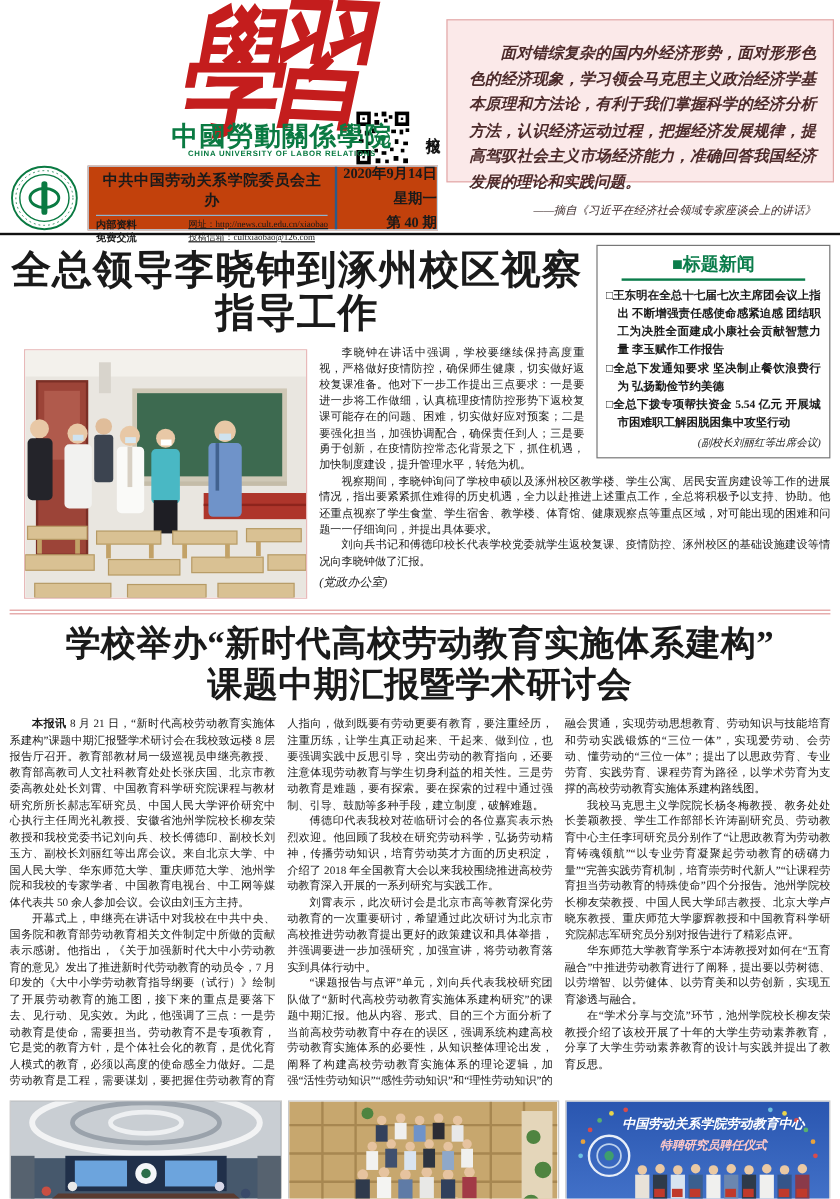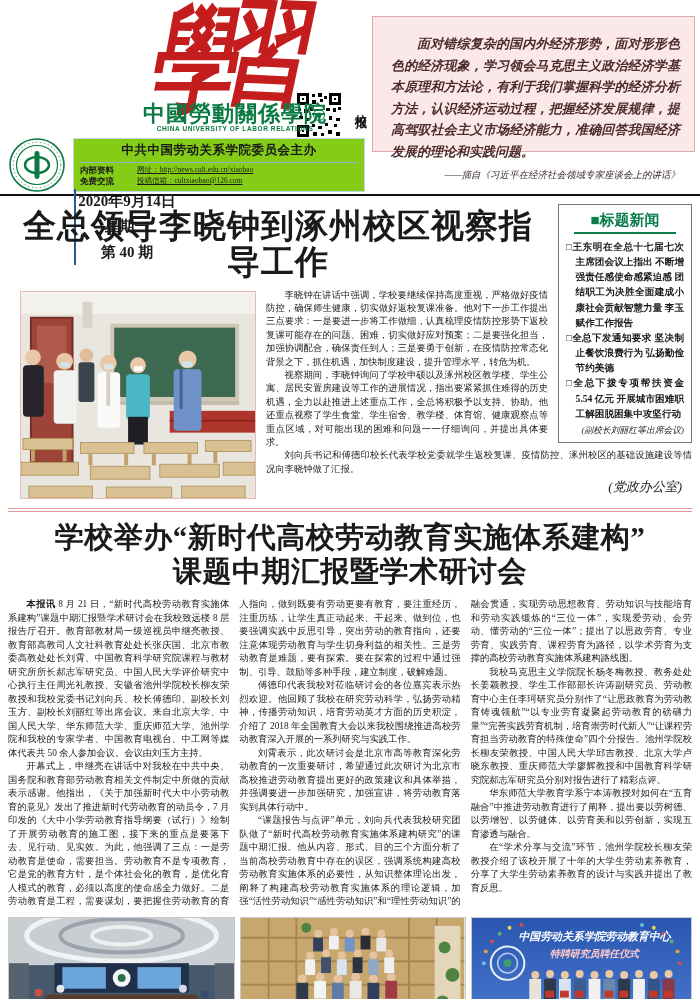--- a/index.html
+++ b/index.html
@@ -15,54 +15,54 @@
   .paper-title span:last-child { display:inline-block; transform:translateY(-6px) rotate(2deg); }
   .qr { position:absolute; left:296px; top:92px; width:46px; height:46px; }
   .univ-row { position:absolute; left:112px; top:103px; width:246px; text-align:center; }
   .univ-cn { color:#0a7a42; font-weight:900; font-size:22px; letter-spacing:1px; line-height:1; }
   .univ-en { color:#0a7a42; font-size:6.5px; font-weight:bold; letter-spacing:0.6px;
     font-family:"Liberation Sans", sans-serif; }
   .xiaobao { position:absolute; left:352px; top:104px; writing-mode:vertical-rl;
     font-size:12px; font-weight:bold; letter-spacing:3px; color:#111; }
   .info-row { position:absolute; left:8px; top:137px; display:flex; align-items:center; gap:7px; }
   .logo { width:58px; height:56px; flex:0 0 auto; }
-  .info-bar { width:292px; height:54px; background:#84cc16; display:flex; border:1px solid #bdd8ec;flex-direction:column; }
+  .info-bar { width:292px; height:54px; background:#c2410c; display:flex; border:1px solid #bdd8ec; }
   .info-left { flex:1; padding:3px 6px 2px; }
   .sponsor { font-weight:bold; font-size:12.5px; text-align:center; letter-spacing:0.5px;
     border-bottom:1px solid #8fb4cf; padding-bottom:3px; }
   .info-bottom { display:flex; gap:23px; padding-top:2px; }
   .info-tags { font-size:8.5px; font-weight:bold; line-height:1.25; white-space:nowrap; }
   .info-links { font-size:7.5px; line-height:1.45; white-space:nowrap; }
-  .info-links div { text-decoration:underline; }
+  .info-links div { text-decoration:underline;margin-left:20px; }
   .info-right { width:104px; border-left:2px solid #2a5a8a; display:flex; flex-direction:column;
-    justify-content:center; text-align:center; font-weight:bold; font-size:15px; line-height:1.7; }
+    justify-content:center; text-align:right; font-weight:bold; font-size:12px; line-height:1.7; }
   .quote-box { position:absolute; right:5px; top:16px; width:323px; height:136px;
     background:#fbe9e9; border:1px solid #e3a8a8; padding:16px 14px 0 18px; }
   .quote-text { color:#4d2b2b; font-size:13px; line-height:21.5px; font-weight:bold;
     font-style:italic; text-indent:2em; text-align:justify; }
   .quote-attr { color:#3c2a2a; font-size:9.5px; text-align:right; margin-top:7px; font-style:italic; }
   .mast-rule { border:none; border-top:2.5px solid #111; margin:0 0 0 0; }
 
   
   .story1 { position:relative; padding:6px 8px 0; }
-  .hn-box { float:right; width:134px; min-height:156px; border:1px solid #777;
+  .hn-box { float:right; width:195px; min-height:156px; border:1px solid #777;
     margin:2px 0 6px 10px; padding:6px 7px 5px; }
   .hn-title { text-align:center; color:#0b7d4b; font-weight:900; font-size:15px;
     font-family:"Liberation Sans", sans-serif;
     border-bottom:2px solid #0b7d4b; width:86%; margin:0 auto 5px; padding-bottom:2px; }
   .hn-item { font-size:9.6px; font-weight:bold; line-height:1.58; padding-left:1em;
     text-indent:-1em; text-align:justify; }
   .hn-src { font-size:8.8px; font-style:italic; text-align:right; margin-top:4px; color:#222; }
   .headline1 { font-size:33px; font-weight:900; letter-spacing:1px; text-align:center;
     padding:6px 0 8px; line-height:1.1; }
   .photo1 { float:left; width:236px; height:208px; border:1px solid #e8b9b9;
     margin:2px 10px 2px 12px; }
   .photo1 svg, .prow svg { display:block; width:100%; height:100%; }
   .story1 p { font-size:9.3px; line-height:13.4px; text-align:justify; text-indent:2em; }
-  .byline { text-align:right; font-size:13px; font-style:italic; padding:2px 10px 0 0; }
+  .byline { text-align:left; font-size:10px; font-style:italic; padding:2px 10px 0 0; }
 
   .double-rule { border-top:1px solid #e09a9a; border-bottom:1px solid #e09a9a;
     height:4px; margin:7px 8px 0; }
 
   
   .story2 { padding:2px 8px 0; }
   .headline2 { text-align:center; font-size:29px; font-weight:700; line-height:1.18;
     letter-spacing:0.5px; padding:6px 0 10px; }
   .cols { column-count:3; column-gap:10px; height:314px; column-fill:auto; overflow:hidden; }
   .cols p { font-size:9.3px; line-height:13.5px; text-align:justify; text-indent:2em; }

